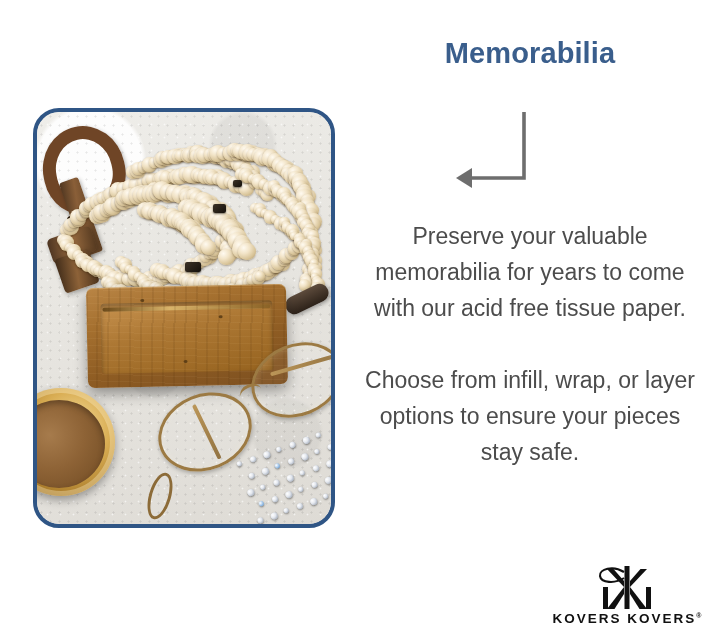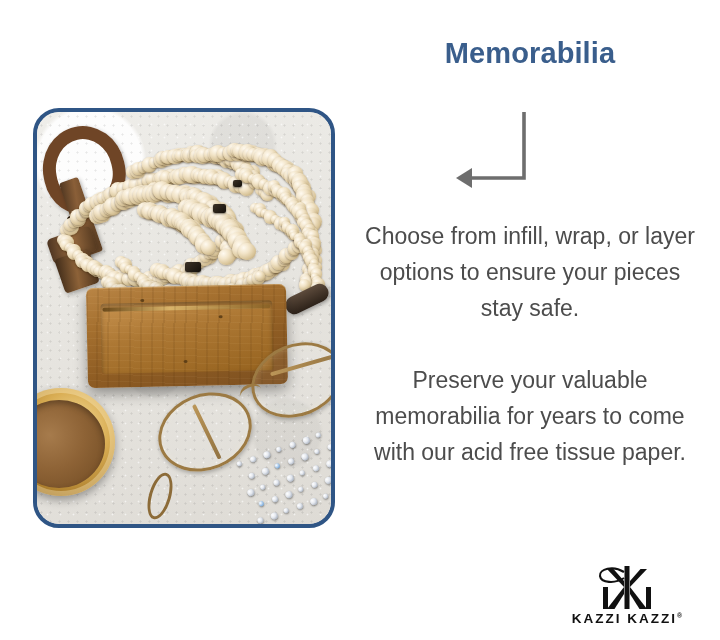--- a/index.html
+++ b/index.html
@@ -1111,35 +1111,35 @@
 <div class="title">Memorabilia</div>
 
 <div class="arrow-wrap">
   <svg width="90" height="82" viewBox="0 0 90 82">
     <path d="M 74 4 L 74 70 L 22 70" fill="none" stroke="#6e6e6e" stroke-width="3.6" stroke-linecap="butt" stroke-linejoin="miter"></path>
     <path d="M 22 60 L 22 80 L 6 70 Z" fill="#6e6e6e"></path>
   </svg>
 </div>
 
 <div class="body-copy">
+  <p>Preserve your valuable memorabilia for years to come with our acid free tissue paper.</p>
   <p>Choose from infill, wrap, or layer options to ensure your pieces stay safe.</p>
-  <p>Preserve your valuable memorabilia for years to come with our acid free tissue paper.</p>
 </div>
 
 <div class="logo">
   <svg class="logo-mark" width="72" height="46" viewBox="0 0 72 46">
 
     <path d="M 33 9 C 22 2, 8 6, 9 13 C 10 20, 24 21, 33 15" fill="none" stroke="#111111" stroke-width="2.1"></path>
 
     <rect x="33.5" y="3" width="5" height="43" fill="#111111"></rect>
 
     <path d="M 33 24 L 16 6 L 22.5 6 L 33 18 Z" fill="#111111"></path>
     <path d="M 33 24 L 16 46 L 23.5 46 L 33 31 Z" fill="#111111"></path>
     <rect x="12" y="24" width="5" height="22" fill="#111111"></rect>
 
     <path d="M 39 24 L 56 6 L 49.5 6 L 39 18 Z" fill="#111111"></path>
     <path d="M 39 24 L 56 46 L 48.5 46 L 39 31 Z" fill="#111111"></path>
     <rect x="55" y="24" width="5" height="22" fill="#111111"></rect>
   </svg>
   <span class="logo-word">
-    <span>KAZZI KAZZI</span><span class="reg">®</span>
+    <span>KOVERS KOVERS</span><span class="reg">®</span>
   </span>
 </div>
 
 </body></html>

